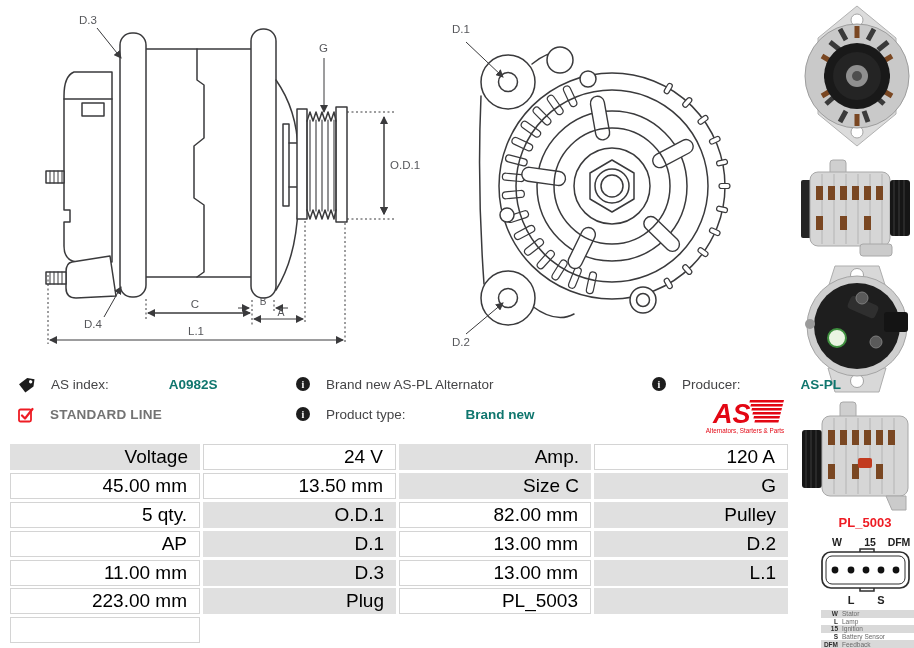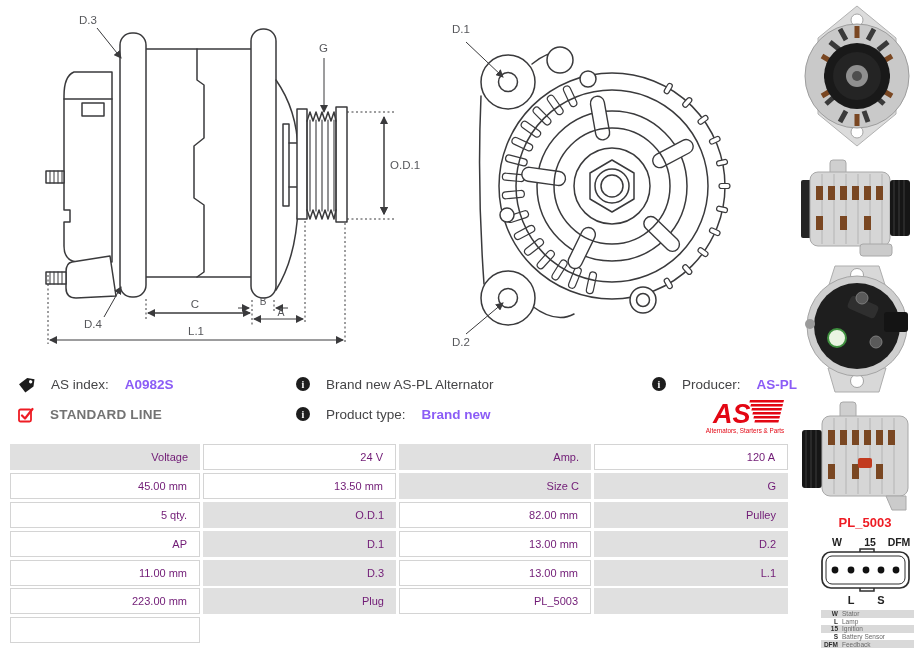--- a/index.html
+++ b/index.html
@@ -2,30 +2,30 @@
 <html><head>
 <meta charset="utf-8">
 <style>
   html,body{margin:0;padding:0;background:#fff;}
   body{width:914px;height:648px;font-family:"Liberation Sans",sans-serif;position:relative;overflow:hidden;color:#3b3b3d;}
   .abs{position:absolute;}
   svg text{font-family:"Liberation Sans",sans-serif;}
 
   
   .info-item{position:absolute;display:flex;gap:16px;font-size:13.5px;color:#454547;white-space:nowrap;}
-  .info-item b{color:#8b5cf6;}
+  .info-item b{color:#0f766e;margin-left:44px;}
   .red-bold{color:#737373;font-weight:bold;font-size:13.5px;letter-spacing:.2px;}
   .info-icon{display:inline-flex;width:14px;height:14px;border-radius:50%;background:#1d1d1d;color:#fff;
              font-size:10px;font-weight:bold;align-items:center;justify-content:center;flex:0 0 auto;
              font-family:"Liberation Serif",serif;}
 
   
   .spec-table{position:absolute;left:10px;top:444px;display:grid;
       grid-template-columns:190px 193px 192px 194px;grid-auto-rows:26px;gap:2.9px 3px;}
-  .cell{font-size:11px;line-height:26px;text-align:right;padding-right:12px;color:#701a75;}
+  .cell{font-size:19px;line-height:26px;text-align:right;padding-right:12px;color:#000000;}
   .cell.lab{background:#e0e0e0;}
   .cell.val{background:#fff;border:1px solid #d4d4d4;line-height:24px;}
 
   
   .legend{position:absolute;left:821px;top:610px;width:93px;}
   .legend-row{display:flex;height:7.6px;align-items:center;}
   .legend-row.g{background:#d9d9d9;}
   .legend-key{width:17px;text-align:right;font-weight:bold;font-size:6.5px;color:#2e2e2e;flex:0 0 auto;}
   .legend-desc{font-size:6.5px;color:#6a6a6a;padding-left:4px;white-space:nowrap;}
 </style>

